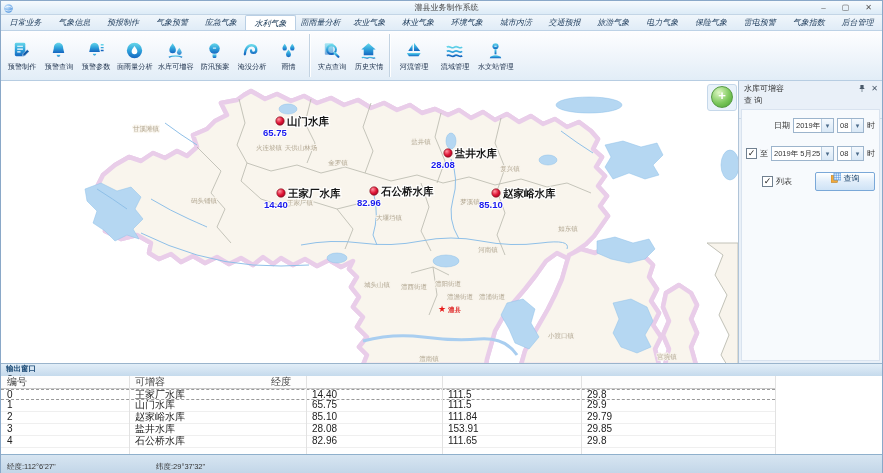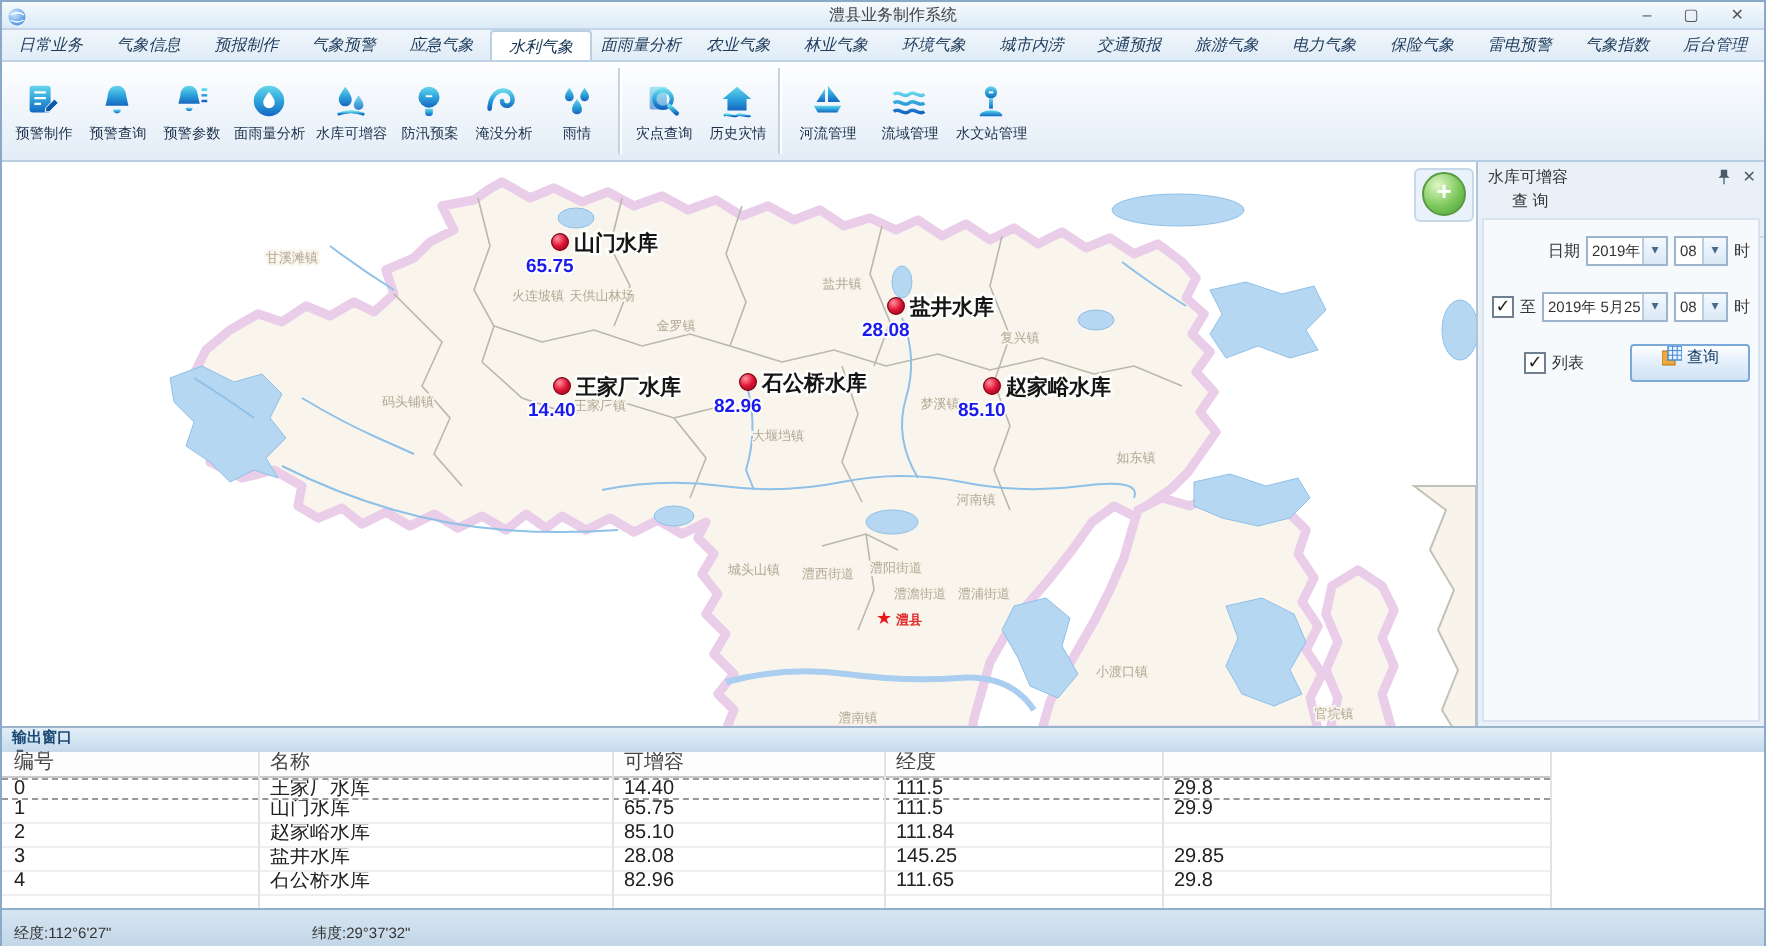--- a/index.html
+++ b/index.html
@@ -38,21 +38,21 @@
   .river{fill:none;stroke:#8fc0e8;stroke-width:1;}
   .riverw{fill:none;stroke:#a9cef0;stroke-width:3;}
   .lake{fill:#b5d7f2;stroke:#8fc0e8;stroke-width:.5;}
   .star{font-size:9px;fill:#e81818;}
   .cname{font-size:6.5px;font-weight:bold;fill:#e03030;}
   
   .panel{position:absolute;right:0;top:0;width:143px;height:282px;background:#e9f0f8;border-left:1px solid #b0c4d8;font-size:8px;color:#333;}
   .pcap{height:13px;display:flex;align-items:center;padding:1px 4px 0 5px;}
   .pcap .cap{flex:1;}
   .picons{display:flex;gap:5px;align-items:center;color:#4a5a6a;}
-  .psec{padding:0 0 12px 5px;border-bottom:1px solid #cdd9e6;margin-left:12px;}
+  .psec{padding:0 0 12px 5px;border-bottom:1px solid #cdd9e6;}
   .pbody{position:absolute;top:28px;left:2px;right:2px;bottom:2px;background:#f7fafd;border:1px solid #d9e3ef;}
   .prow{position:absolute;left:4px;right:4px;display:flex;align-items:center;gap:3px;}
   .pr1{top:8px;margin-left:28px;}.pr2{top:36px;}.pr3{top:62px;}
   .plabel{white-space:nowrap;}
   .combo{height:15px;background:#fff;border:1px solid #9cb4cc;display:flex;align-items:center;box-sizing:border-box;}
   .combo .cval{flex:1;padding-left:2px;font-size:7.5px;white-space:nowrap;overflow:hidden;}
   .combo .carr{width:11px;align-self:stretch;background:linear-gradient(#f4f9fe,#d9e8f6);border-left:1px solid #b9cde0;color:#4a6a8a;font-size:7px;line-height:13px;text-align:center;}
   .cdate{flex:1;min-width:0;}
   .chour{width:27px;}
   .cbx{width:9px;height:9px;background:#fff;border:1px solid #708090;font-size:9px;line-height:8px;text-align:center;color:#222;flex:none;}
@@ -413,21 +413,20 @@
       </span>
     </div>
     <div class="tablewrap" id="table-body">
       <div class="vline" style="left:128px"></div>
       <div class="vline" style="left:305px"></div>
       <div class="vline" style="left:441px"></div>
       <div class="vline" style="left:580px"></div>
       <div class="vline" style="left:774px"></div>
     <div class="trow hdr">
           <div class="tcell" style="width: 128px;">编号</div>
-          <div class="tcell" style="width: 177px;">名称</div>
           <div class="tcell" style="width: 136px;">可增容</div>
           <div class="tcell" style="width: 139px;">经度</div>
         </div>
         <div class="trow sel">
           <div class="tcell" style="width: 128px;">0</div>
           <div class="tcell" style="width: 177px;">王家厂水库</div>
           <div class="tcell" style="width: 136px;">14.40</div>
           <div class="tcell" style="width: 139px;">111.5</div>
           <div class="tcell" style="width: 194px;">29.8</div>
         </div>
@@ -436,26 +435,27 @@
           <div class="tcell" style="width: 177px;">山门水库</div>
           <div class="tcell" style="width: 136px;">65.75</div>
           <div class="tcell" style="width: 139px;">111.5</div>
           <div class="tcell" style="width: 194px;">29.9</div>
         </div>
         <div class="trow">
           <div class="tcell" style="width: 128px;">2</div>
           <div class="tcell" style="width: 177px;">赵家峪水库</div>
           <div class="tcell" style="width: 136px;">85.10</div>
           <div class="tcell" style="width: 139px;">111.84</div>
+          <div class="tcell" style="width: 194px;">29.79</div>
         </div>
         <div class="trow">
           <div class="tcell" style="width: 128px;">3</div>
           <div class="tcell" style="width: 177px;">盐井水库</div>
           <div class="tcell" style="width: 136px;">28.08</div>
-          <div class="tcell" style="width: 139px;">145.25</div>
+          <div class="tcell" style="width: 139px;">153.91</div>
           <div class="tcell" style="width: 194px;">29.85</div>
         </div>
         <div class="trow">
           <div class="tcell" style="width: 128px;">4</div>
           <div class="tcell" style="width: 177px;">石公桥水库</div>
           <div class="tcell" style="width: 136px;">82.96</div>
           <div class="tcell" style="width: 139px;">111.65</div>
           <div class="tcell" style="width: 194px;">29.8</div>
         </div>
       </div>

